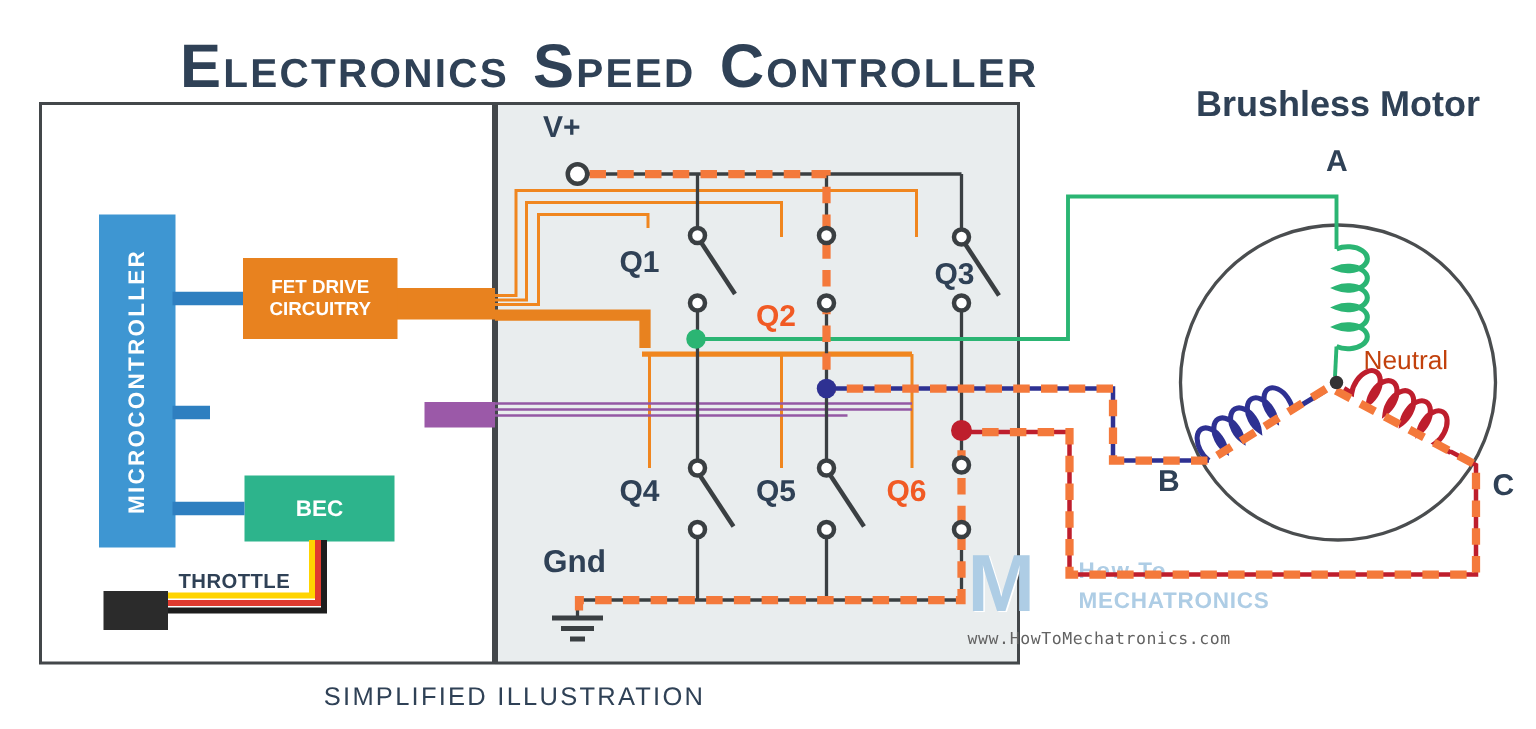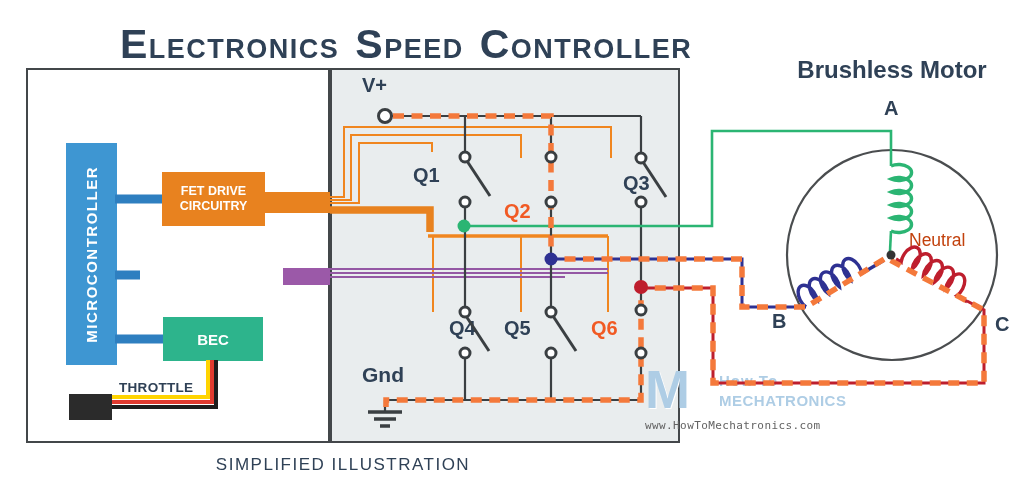--- a/index.html
+++ b/index.html
@@ -87,21 +87,21 @@
   <div class="abs" id="rotor-bar"></div>
   <div class="abs blk" id="fet">FET DRIVE CIRCUITRY</div>
   <div class="abs blk" id="bec">BEC</div>
   <div class="abs" id="throttle">THROTTLE</div>
   <div class="abs" id="connector"></div>
 
   <div class="abs lbl" style="left:362px;top:74px;">V+</div>
   <div class="abs lbl" style="left:413px;top:164px;">Q1</div>
   <div class="abs lbl on" style="left:504px;top:164px;margin-top:36px;">Q2</div>
   <div class="abs lbl" style="left:591px;top:172px;margin-left:32px;">Q3</div>
-  <div class="abs lbl" style="left:413px;top:317px;margin-left:36px;">Q4</div>
+  <div class="abs lbl" style="left:413px;top:317px;">Q4</div>
   <div class="abs lbl" style="left:504px;top:317px;">Q5</div>
   <div class="abs lbl on" style="left:591px;top:317px;text-align:right;">Q6</div>
   <div class="abs lbl" style="left:362px;top:363px;font-size:21px;">Gnd</div>
 
   <div class="abs" id="motor-title">Brushless Motor</div>
   <div class="abs lbl" style="left:884px;top:97px;">A</div>
   <div class="abs lbl" style="left:772px;top:310px;">B</div>
   <div class="abs lbl" style="left:995px;top:313px;">C</div>
   <div class="abs" id="neutral" style="left:909px;top:230px;">Neutral</div>
 

